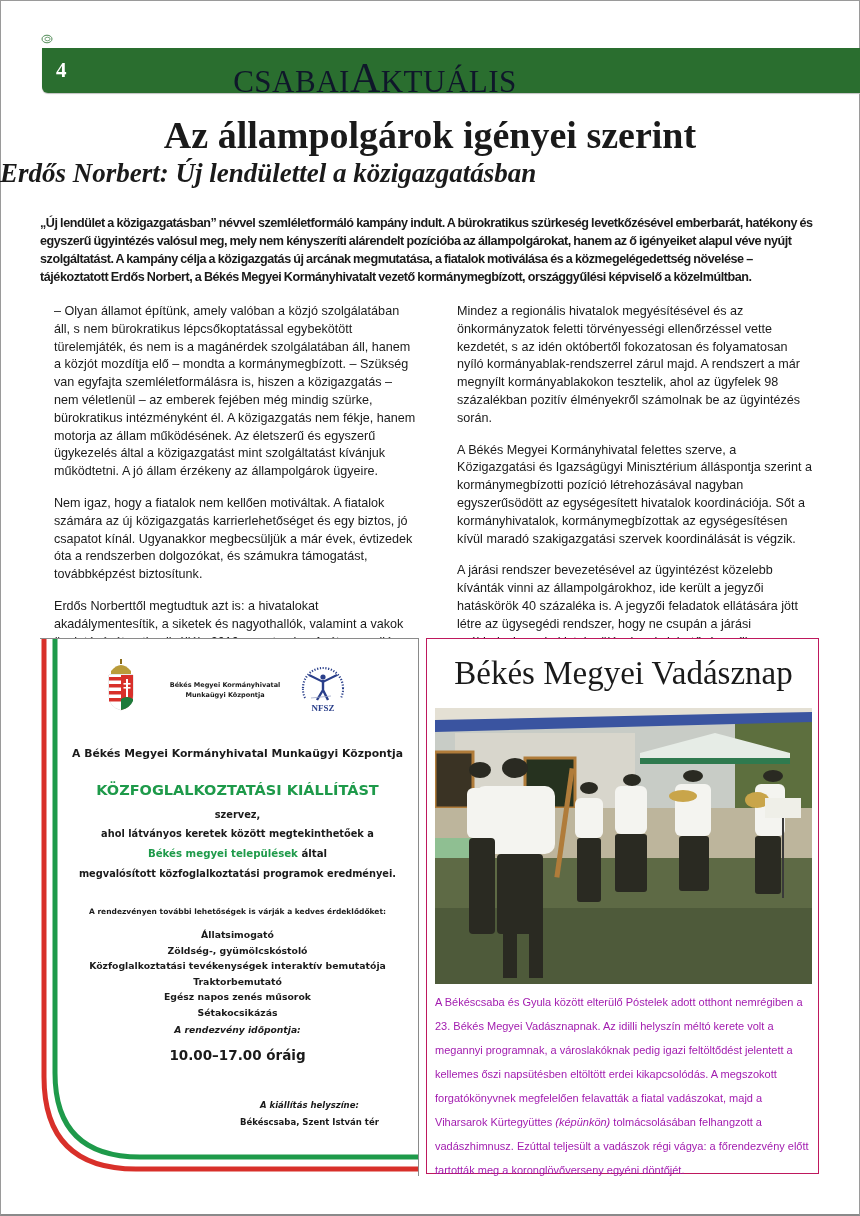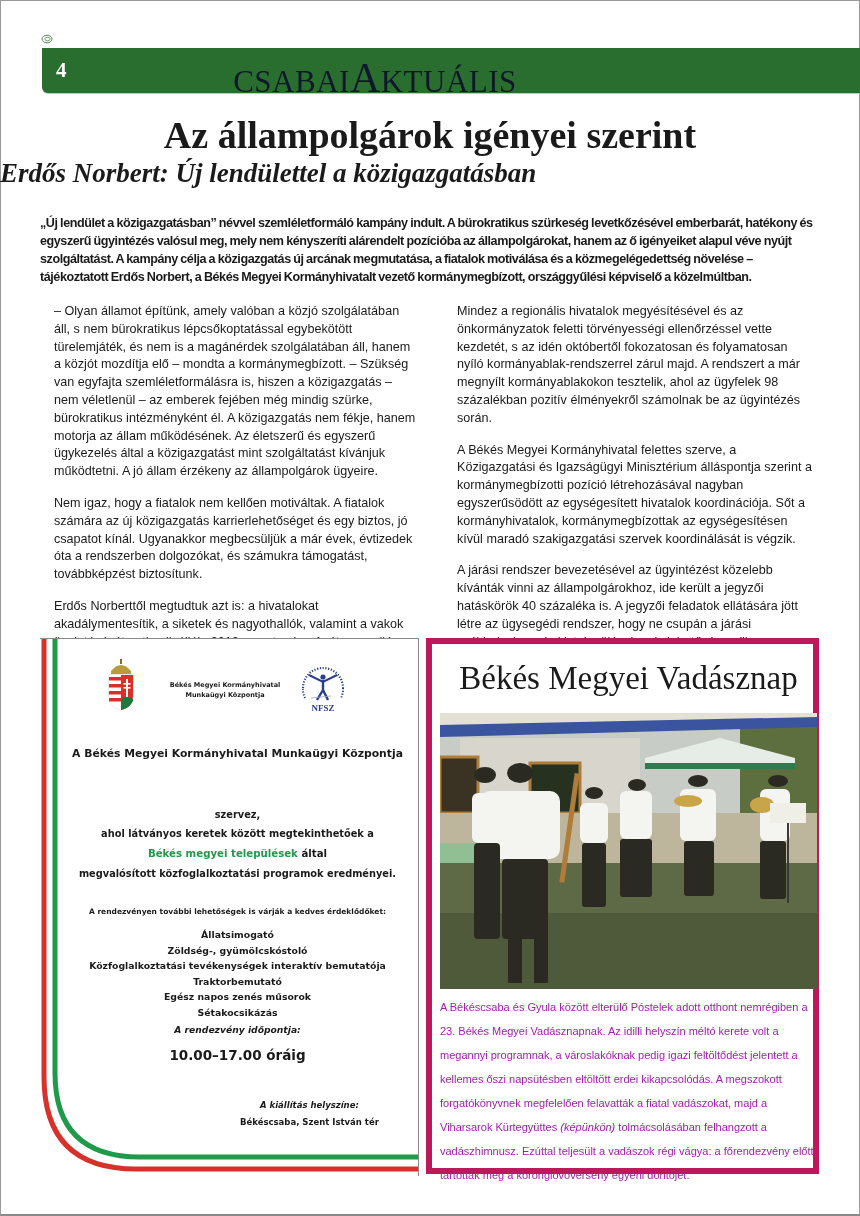--- a/index.html
+++ b/index.html
@@ -43,21 +43,21 @@
     .ad-bekes .green { color: #1e9a4a; }
     .ad-megval { top: 229px; font-size: 9.8px; }
     .ad-further { top: 268px; font-size: 7.5px; }
     .ad-list { position: absolute; left: 0; top: 288px; width: 395px; text-align: center; font-family: "DejaVu Sans", sans-serif; font-weight: bold; font-size: 9.3px; line-height: 15.5px; color: #1a1a1a; }
     .ad-time-label { top: 385px; font-size: 9.2px; font-style: italic; }
     .ad-date { top: 408px; font-size: 13.5px; line-height: 17px; }
     .ad-loc-label { position: absolute; left: 220px; top: 461px; font-family: "DejaVu Sans", sans-serif; font-weight: bold; font-style: italic; font-size: 8.5px; color: #1a1a1a; }
     .ad-loc { position: absolute; left: 200px; top: 478px; font-family: "DejaVu Sans", sans-serif; font-weight: bold; font-size: 8.5px; color: #1a1a1a; }
 
     
-    .hunt-box { position: absolute; left: 426px; top: 638px; width: 393px; height: 536px; border: 6px solid #be185d; background: #fff; }
+    .hunt-box { position: absolute; left: 426px; top: 638px; width: 393px; height: 536px; border: 1px solid #be185d; background: #fff; }
     .hunt-title { position: absolute; left: 0; width: 393px; top: 16px; text-align: center; font-family: "Liberation Serif", serif; font-size: 33px; color: #1a1a1a; }
     .hunt-photo { position: absolute; left: 8px; top: 69px; width: 377px; height: 276px; overflow: hidden; background: #6f7a4a; }
     .hunt-text { position: absolute; left: 8px; top: 351px; width: 380px; font-size: 11px; line-height: 24px; color: #a21caf; }
     .hunt-text i { font-style: italic; }
   </style>
 </head>
 <body>
 
 <div class="page-frame"></div>
 
@@ -116,20 +116,21 @@
       <path d="M48 28 A20 20 0 0 1 46 38" fill="none" stroke="#2a3f8a" stroke-width="2" stroke-dasharray="1.2 1.6"></path>
       <circle cx="28" cy="17" r="2.6" fill="#2a3f8a"></circle>
       <path d="M14 15 L28 22 L42 15" fill="none" stroke="#2a3f8a" stroke-width="2"></path>
       <path d="M28 20 L28 30 L22 40 M28 30 L33 40" fill="none" stroke="#2a3f8a" stroke-width="2.4"></path>
       <path d="M16 38 L36 36" stroke="#9aa3c4" stroke-width="0.8"></path>
       <text x="28" y="51" text-anchor="middle" font-family="Liberation Serif, serif" font-weight="bold" font-size="9" fill="#2a3f8a">NFSZ</text>
     </svg>
   </div>
 
   <div class="ad-line ad-org">A Békés Megyei Kormányhivatal Munkaügyi Központja</div>
+  <div class="ad-line ad-headline">KÖZFOGLALKOZTATÁSI KIÁLLÍTÁST</div>
   <div class="ad-line ad-szervez">szervez,</div>
   <div class="ad-line ad-ahol">ahol látványos keretek között megtekinthetőek a</div>
   <div class="ad-line ad-bekes"><span class="green">Békés megyei települések</span><span> által</span></div>
   <div class="ad-line ad-megval">megvalósított közfoglalkoztatási programok eredményei.</div>
   <div class="ad-line ad-further">A rendezvényen további lehetőségek is várják a kedves érdeklődőket:</div>
   <div class="ad-list">
     <div>Állatsimogató</div>
     <div>Zöldség-, gyümölcskóstoló</div>
     <div>Közfoglalkoztatási tevékenységek interaktív bemutatója</div>
     <div>Traktorbemutató</div>

